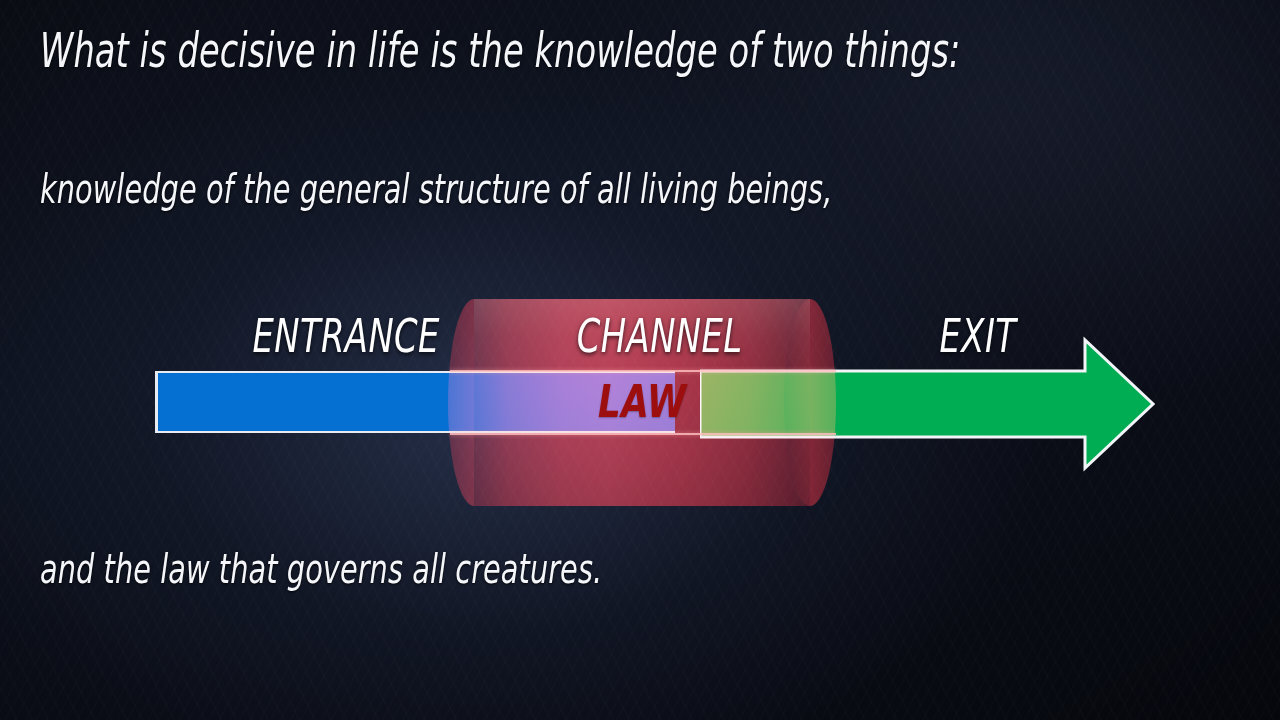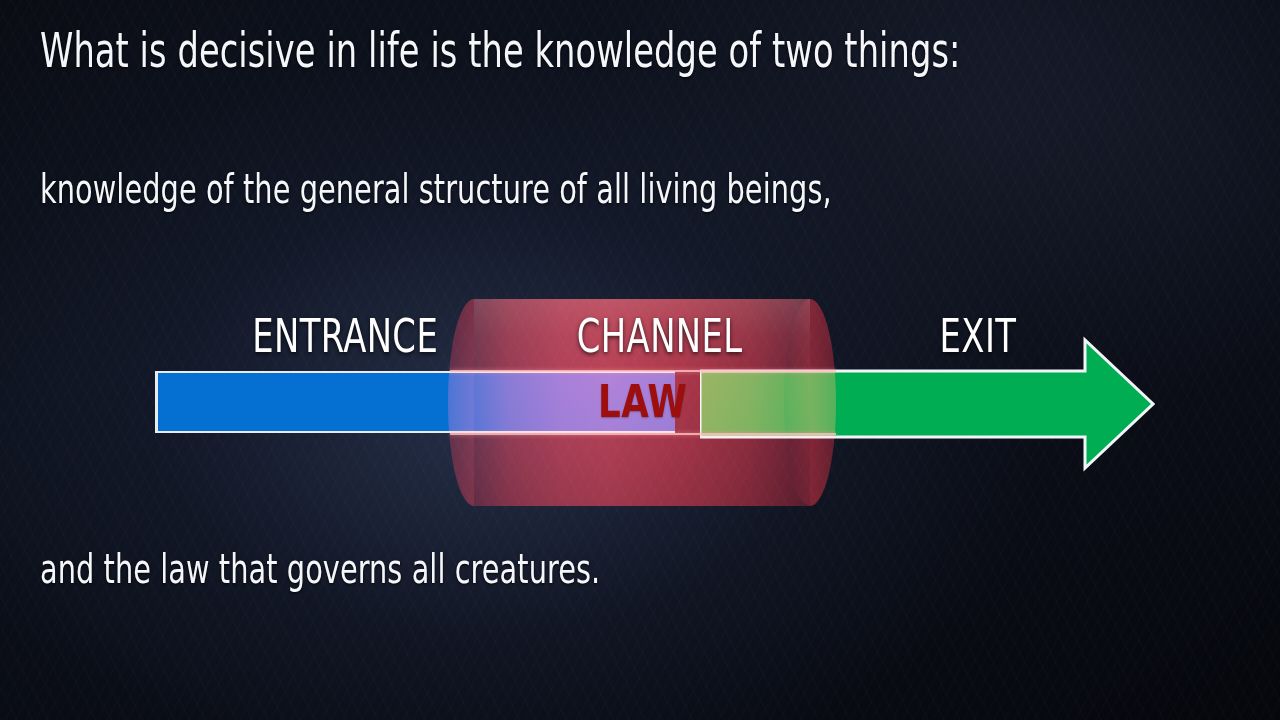--- a/index.html
+++ b/index.html
@@ -17,20 +17,21 @@
   #slide {
     position: relative;
     width: 1280px;
     height: 720px;
     overflow: hidden;
     background-color: #0b0f1a;
     background-image:
       radial-gradient(ellipse 780px 520px at 38% 58%, rgba(38,48,74,0.95) 0%, rgba(22,28,46,0.55) 42%, rgba(10,13,22,0.12) 72%, rgba(6,8,14,0) 100%),
       radial-gradient(ellipse 620px 420px at 78% 18%, rgba(30,34,50,0.55) 0%, rgba(12,15,24,0) 70%),
       linear-gradient(160deg, #0c0f18 0%, #0e1320 35%, #0a0d16 70%, #06080e 100%);
+    font-style: italic;
   }
   
   #slide::before {
     content: "";
     position: absolute;
     inset: 0;
     pointer-events: none;
     background-image:
       repeating-linear-gradient(118deg, rgba(255,255,255,0.013) 0px, rgba(255,255,255,0.013) 1px, rgba(0,0,0,0) 2px, rgba(0,0,0,0) 9px),
       repeating-linear-gradient(63deg, rgba(255,255,255,0.010) 0px, rgba(255,255,255,0.010) 1px, rgba(0,0,0,0) 3px, rgba(0,0,0,0) 14px),

